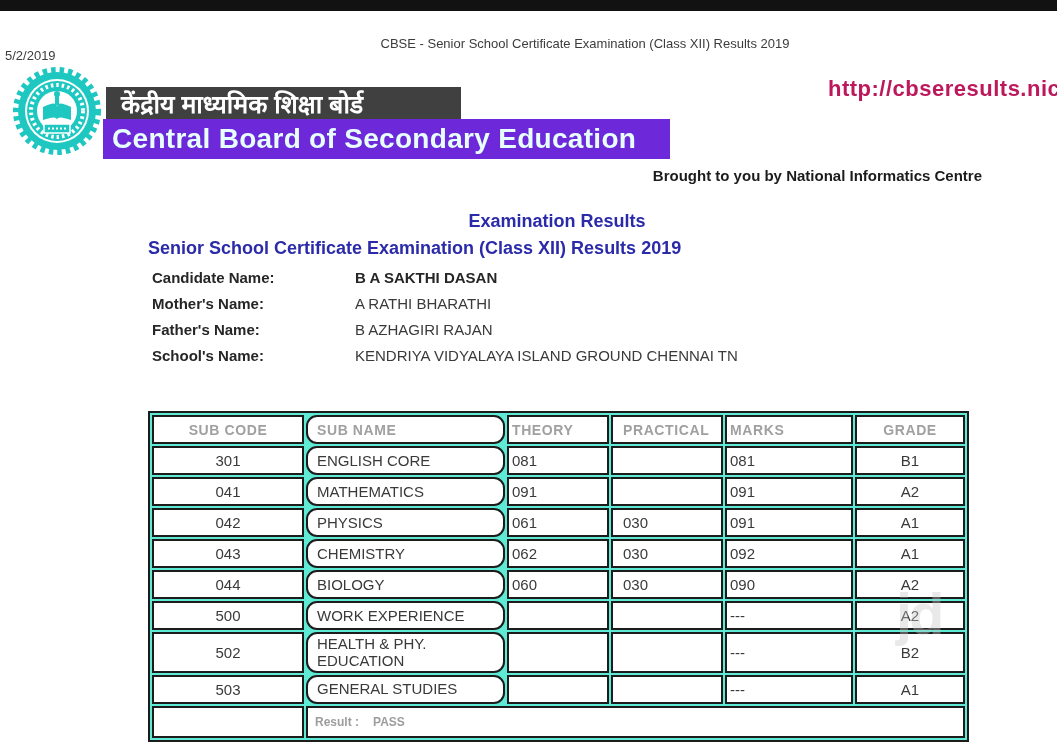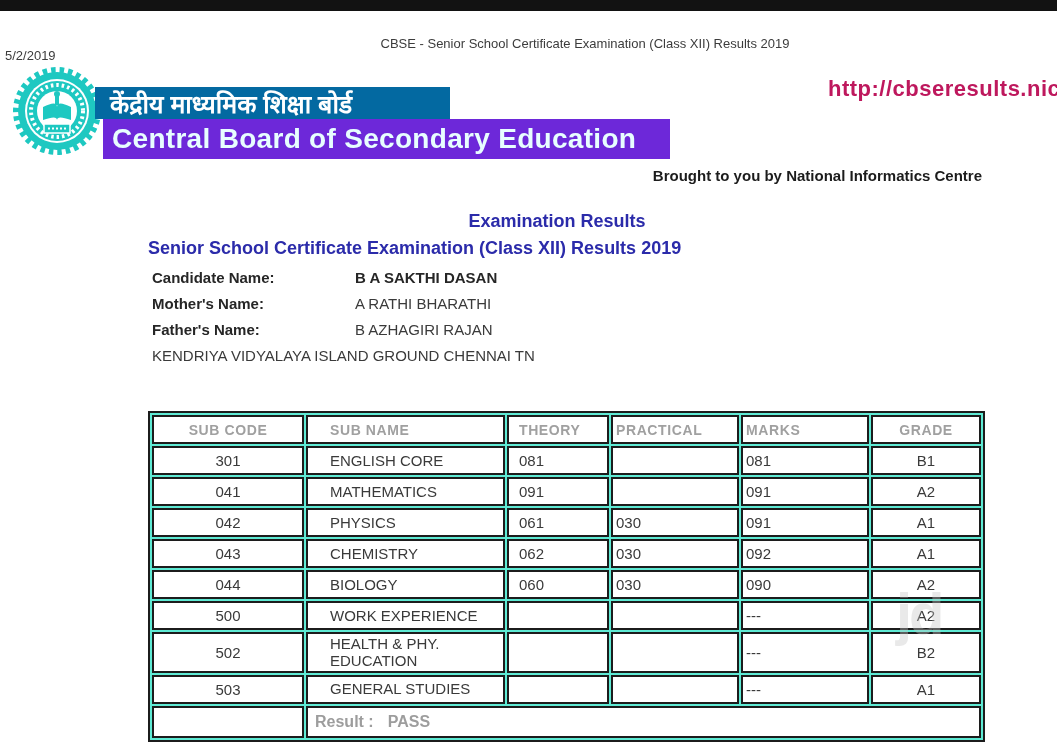--- a/index.html
+++ b/index.html
@@ -10,22 +10,22 @@
   }
   .top-bar { position:absolute; left:0; top:0; width:1057px; height:11px; background:#121212; }
   .print-date { position:absolute; left:5px; top:48px; font-size:13px; color:#3c3c3c; }
   .print-title { position:absolute; left:113px; top:36px; width:944px; text-align:center; font-size:13px; color:#3c3c3c; }
   .print-url {
     position:absolute; left:828px; top:76px; font-size:22px; font-weight:bold;
     color:#be185d; white-space:nowrap; letter-spacing:0.5px;
   }
   .logo { position:absolute; left:12px; top:63px; }
   .hindi-bar {
-    position:absolute; left:95px; top:87px; width:355px; height:32px;
-    background:#0369a1; color:#ffffff; font-size:25px; font-weight:bold;
+    position:absolute; left:106px; top:87px; width:355px; height:32px;
+    background:#404040; color:#ffffff; font-size:25px; font-weight:bold;
     display:flex; align-items:center; padding-left:15px; box-sizing:border-box;
     white-space:nowrap; overflow:hidden;
   }
   .english-bar {
     position:absolute; left:103px; top:119px; width:567px; height:40px;
     background:#6d28d9; color:#e7feff; font-size:28px; font-weight:bold;
     display:flex; align-items:center; padding-left:9px; box-sizing:border-box;
     white-space:nowrap; overflow:hidden; letter-spacing:0.3px;
   }
   .tagline {
@@ -53,28 +53,28 @@
     table-layout:fixed; font-size:15px; color:#3a3a3a;
   }
   .marks-table th, .marks-table td {
     border:2px solid #1c1c1c; box-sizing:border-box;
     height:29px; overflow:hidden; background:#ffffff; vertical-align:middle;
   }
   .marks-table th {
     font-size:14px; font-weight:bold; color:#a0a0a0; letter-spacing:0.6px;
   }
   .c0 { width:152px; text-align:center; }
-  .c1 { width:199px; text-align:left; padding-left:22px; padding-right:8px; }
-  .c2 { width:102px; text-align:left; padding-left:10px; }
-  .c3 { width:128px; text-align:left; padding-left:3px; }
+  .c1 { width:199px; text-align:left; padding-left:9px; padding-right:8px;border-radius:11px; }
+  .c2 { width:102px; text-align:left; padding-left:3px; }
+  .c3 { width:112px; text-align:left; padding-left:10px; }
   .c4 { width:128px; text-align:left; padding-left:3px;margin-left:26px; }
   .c5 { width:110px; text-align:center; }
   td.c1 { line-height:1.15; }
   .result-row td { height:32px; }
-  .result-cell { text-align:left; padding-left:7px; color:#9d9d9d; font-weight:bold; font-size:16px; }
+  .result-cell { text-align:left; padding-left:7px; color:#9d9d9d; font-weight:bold; font-size:12px; }
   .result-value { margin-left:14px; }
   .watermark {
     position:absolute; left:896px; top:580px; font-size:58px; font-weight:bold;
     color:#c6c6c6; opacity:0.38; letter-spacing:-3px; pointer-events:none;
   }
 </style>
 </head>
 <body>
 
 <div class="top-bar"></div>
@@ -119,20 +119,21 @@
     </div>
     <div class="info-row">
       <div class="info-label">Mother's Name:</div>
       <div class="info-value">A RATHI BHARATHI</div>
     </div>
     <div class="info-row">
       <div class="info-label">Father's Name:</div>
       <div class="info-value">B AZHAGIRI RAJAN</div>
     </div>
     <div class="info-row">
+      <div class="info-label">School's Name:</div>
       <div class="info-value">KENDRIYA VIDYALAYA ISLAND GROUND CHENNAI TN</div>
     </div>
   </div>
 
 <table class="marks-table">
   <thead>
       <tr>
         <th class="c0">SUB CODE</th>
         <th class="c1">SUB NAME</th>
         <th class="c2">THEORY</th>

